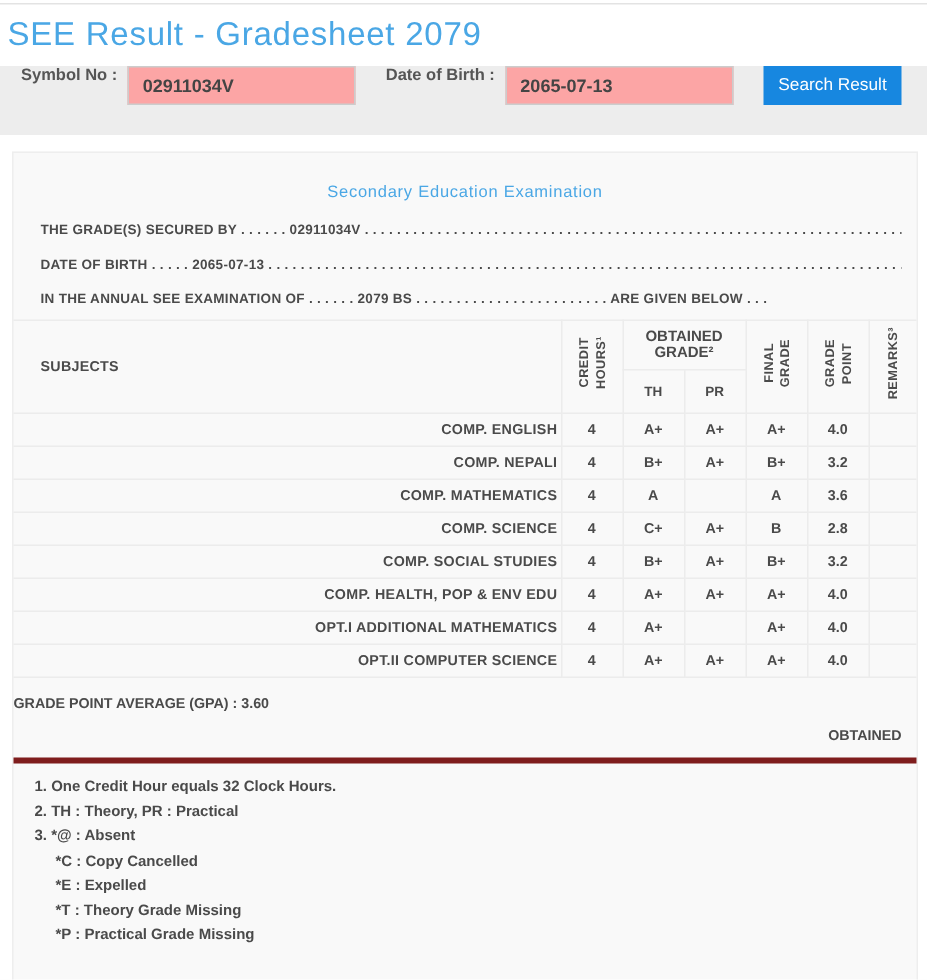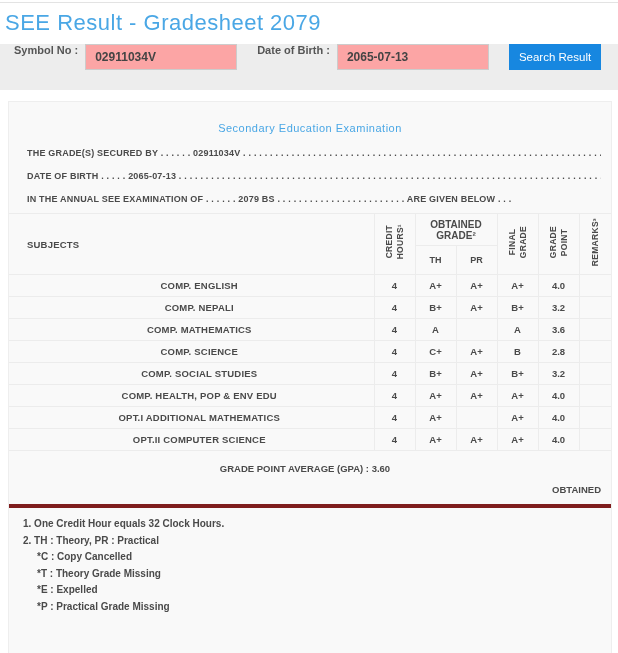--- a/index.html
+++ b/index.html
@@ -66,22 +66,22 @@
   }
   th.obtained {
     height:30px; font-size:10px; font-weight:700; color:#4a4a4a;
     text-align:center; vertical-align:middle; white-space:pre-line; line-height:11px;margin-top:48px;
   }
   th.subcol { height:27px; font-size:9px; font-weight:700; color:#4a4a4a; text-align:center; vertical-align:middle; }
   table.grades td {
     padding:4px 2px; font-size:9.5px; font-weight:700; color:#4a4a4a;
     line-height:13px; text-align:center;
   }
-  table.grades td.subjects { text-align:center; padding-left:18px; letter-spacing:.2px; }
-  .gpa-line   { margin-top:12px; text-align:center; padding-right:10px; font-size:9.5px; font-weight:700; color:#4a4a4a; }
+  table.grades td.subjects { text-align:right; padding-left:18px; letter-spacing:.2px; }
+  .gpa-line   { margin-top:12px; text-align:left; padding-right:10px; font-size:9.5px; font-weight:700; color:#4a4a4a; }
   .status-line{ margin-top:10px; text-align:right; padding-right:10px; font-size:9.5px; font-weight:700; color:#4a4a4a; }
   .footnotes {
     margin-top:9px; border-top:4px solid #7f1d1d; padding:8px 10px 0 14px;
     font-size:10px; font-weight:600; color:#4a4a4a;
   }
   .footnotes div { line-height:16.5px; }
   .footnotes .sub { padding-left:14px; }
 </style>
 </head>
 <body>
@@ -210,18 +210,19 @@
         </tr>
       </tbody>
   </table>
 
   <div class="gpa-line">GRADE POINT AVERAGE (GPA) : 3.60</div>
   <div class="status-line">OBTAINED</div>
 
   <div class="footnotes">
     <div>1. One Credit Hour equals 32 Clock Hours.</div>
     <div>2. TH : Theory, PR : Practical</div>
+    <div>3. *@ : Absent</div>
     <div class="sub">*C : Copy Cancelled</div>
+    <div class="sub">*E : Expelled</div>
     <div class="sub">*T : Theory Grade Missing</div>
-    <div class="sub">*E : Expelled</div>
     <div class="sub">*P : Practical Grade Missing</div>
   </div>
 </div>
 
 </body></html>

